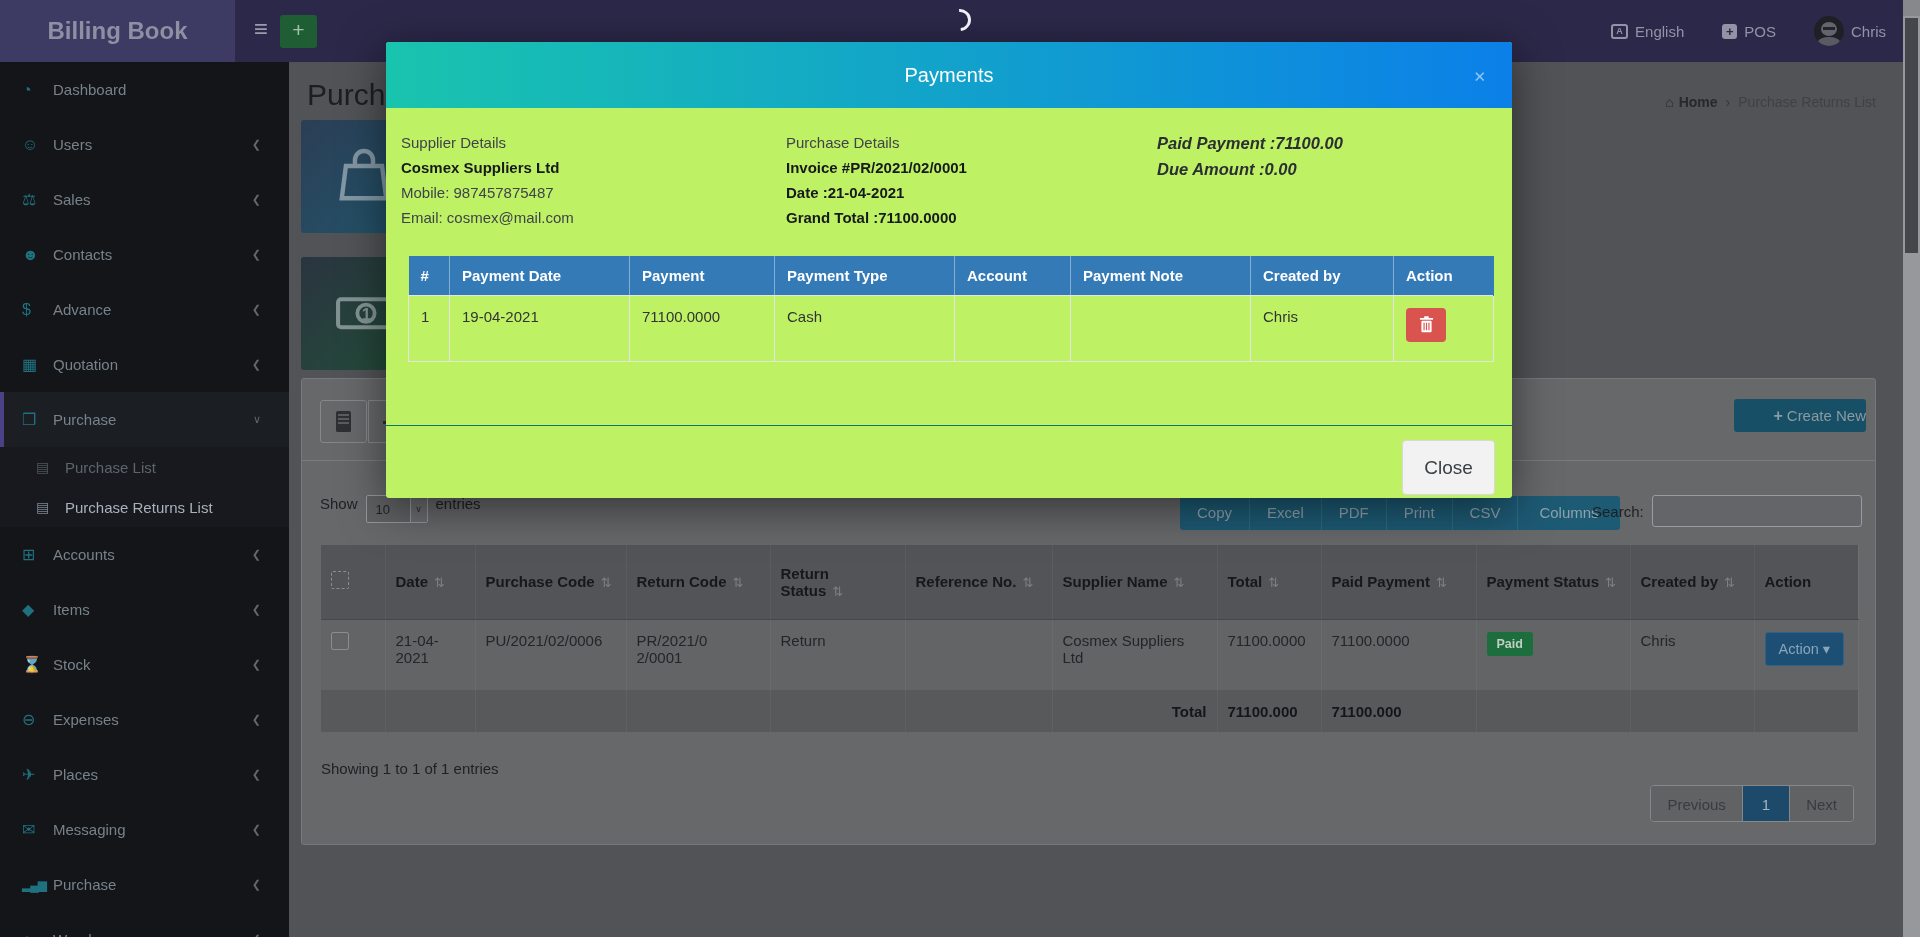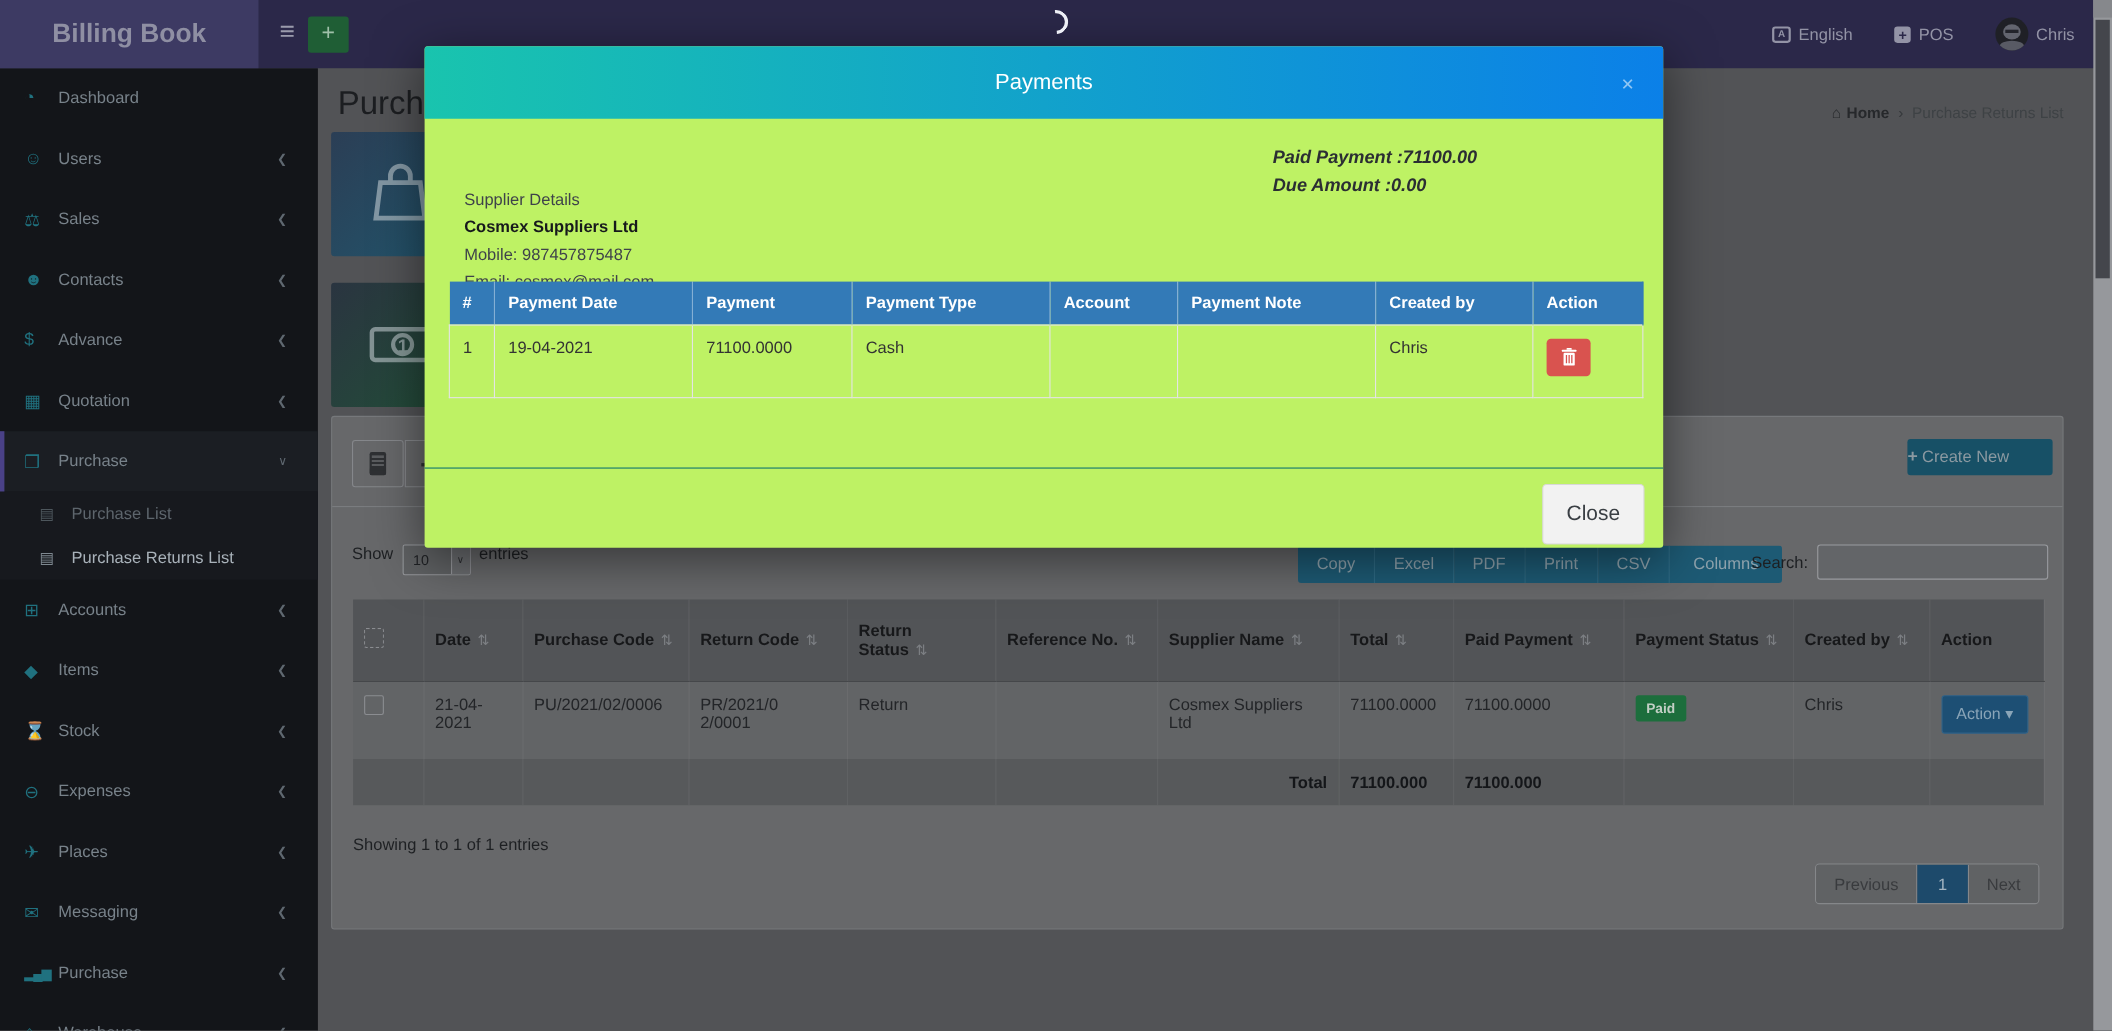--- a/index.html
+++ b/index.html
@@ -67,21 +67,21 @@
          background:transparent; border-radius:3px; cursor:pointer; }
   .tb1 { left:18px; } .tb2 { left:66px; border-radius:0 3px 3px 0; }
   .calc-ico { position:absolute; left:15px; top:10px; width:15px; height:21px; background:#2e3033; border-radius:2px;
          box-shadow:inset 0 -4px 0 #2e3033; }
   .calc-ico:after { content:""; position:absolute; left:2px; top:3px; width:11px; height:11px;
          background:repeating-linear-gradient(#5a5c5f 0 2px, transparent 2px 4px); }
   .dash-ico { position:absolute; left:14px; top:20px; width:9px; height:3px; background:#2e3033; }
   .divider { position:absolute; left:0; top:81px; width:100%; border-top:1px solid #7a7c7f; }
 
   .create-new { position:absolute; right:9px; top:20px; width:132px; height:33px; background:#175066;
-         border-radius:3px; color:#8b99a1; font-size:15px; text-align:left; line-height:33px; cursor:pointer; }
+         border-radius:3px; color:#8b99a1; font-size:15px; text-align:right; line-height:33px; cursor:pointer; }
   .create-new b { font-size:16px; margin-right:4px; }
 
   .show-row { position:absolute; left:18px; top:116px; display:flex; align-items:flex-start; gap:8px;
          font-size:15px; color:#1d1f22; }
   .page-select { width:62px; height:28px; background:#5f6163; border:1px solid #95979b; border-radius:2px;
          display:flex; cursor:pointer; }
   .page-select .val { flex:1; font-size:13px; color:#1f2124; padding:6px 0 0 9px; }
   .page-select .arr { width:17px; background:#6b6d70; border-left:1px solid #95979b; font-size:9px;
          color:#2b2d30; text-align:center; line-height:26px; }
 
@@ -124,21 +124,21 @@
 
   
   .modal { position:absolute; left:386px; top:42px; width:1126px; height:456px; background:#bef264;
          z-index:50; box-shadow:0 10px 45px rgba(0,0,0,.5); border-radius:3px; }
   .modal-header { height:66px; background:linear-gradient(90deg,#19c4ae 0%,#0b80e8 100%);
          border-radius:3px 3px 0 0; display:flex; align-items:center; justify-content:center;
          color:#fff; font-size:20px; }
   .modal-close { position:absolute; right:26px; top:26px; color:rgba(255,255,255,.55); font-size:15px;
          cursor:pointer; }
   .details { position:absolute; top:88px; font-size:15px; color:#3f434a; line-height:25px; }
-  .d1 { left:36px;margin-top:39px; } .d2 { left:400px; } .d3 { left:771px; font-size:16.5px; font-weight:bold;
+  .d1 { left:15px; } .d2 { left:400px; } .d3 { left:771px; font-size:16.5px; font-weight:bold;
          color:#2b2e33; line-height:26px;font-style:italic; }
   .details .bold { font-weight:bold; color:#17191c; }
 
   .pay-table { position:absolute; left:22px; top:214px; width:1085px; border-collapse:collapse;
          table-layout:fixed; font-size:15px; }
   .pay-table th { background:#337ab7; color:#fff; font-weight:bold; text-align:left; padding:10px 12px;
          height:39px; border-right:1px solid rgba(255,255,255,.4); cursor:default; }
   .pay-table th:last-child { border-right:1px solid #337ab7; }
   .pay-table td { border:1px solid #e4e4e4; color:#333; padding:12px 12px; height:66px; vertical-align:top; }
   .trash-btn { display:inline-flex; width:40px; height:34px; background:#d9534f; border-radius:4px;
@@ -407,20 +407,26 @@
     <span>Payments</span>
     <span class="modal-close">✕</span>
   </div>
 
   <div class="details d1">
     <div>Supplier Details</div>
     <div class="bold">Cosmex Suppliers Ltd</div>
     <div>Mobile: 987457875487</div>
     <div>Email: cosmex@mail.com</div>
   </div>
+  <div class="details d2">
+    <div>Purchase Details</div>
+    <div class="bold">Invoice #PR/2021/02/0001</div>
+    <div class="bold">Date :21-04-2021</div>
+    <div class="bold">Grand Total :71100.0000</div>
+  </div>
   <div class="details d3">
     <div>Paid Payment :71100.00</div>
     <div>Due Amount :0.00</div>
   </div>
 
   <table class="pay-table">
     <colgroup>
       <col style="width:41px">
         <col style="width:180px">
         <col style="width:145px">

